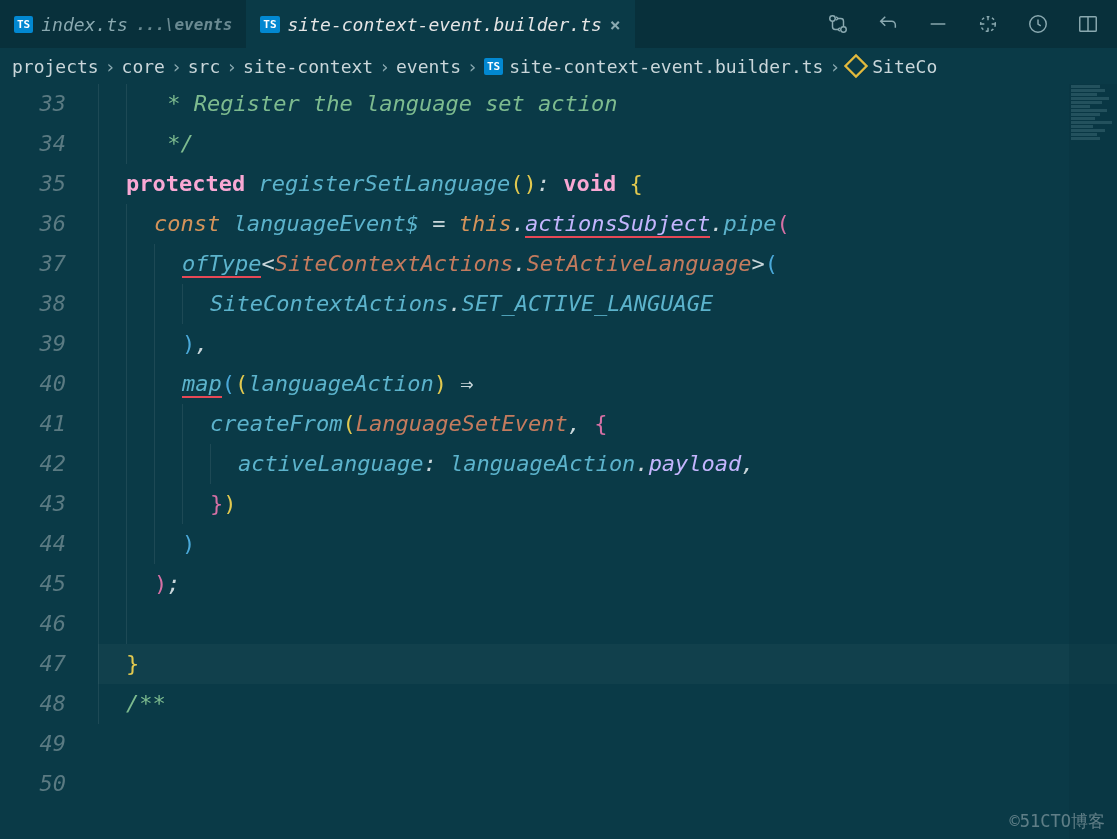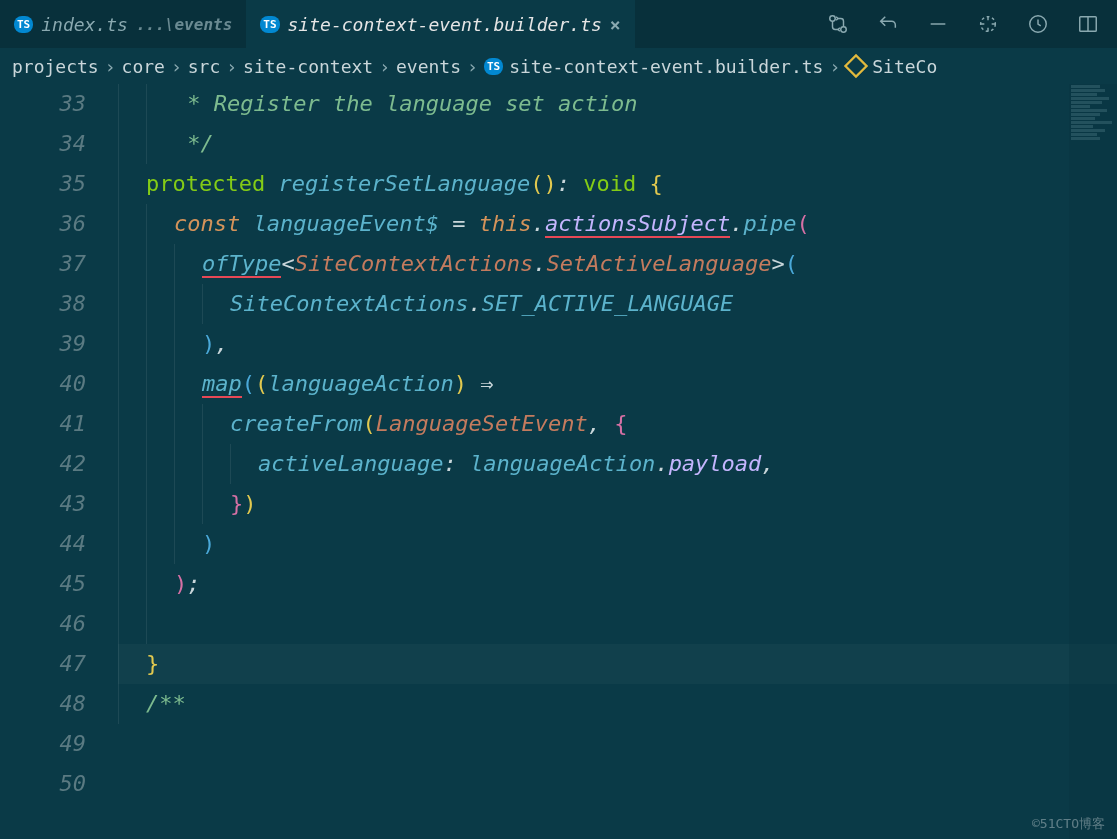--- a/index.html
+++ b/index.html
@@ -29,21 +29,21 @@
 .tab.active {
   background: #0a3a47;
   color: #e6e6e6;
 }
 .ts-badge {
   background: #0288d1;
   color: #fff;
   font-size: 11px;
   font-weight: bold;
   padding: 2px 3px;
-  border-radius: 8px;
+  border-radius: 2px;
   font-style: normal;
 }
 .tab-close { color: #8aa9b0; font-style: normal; font-weight: bold; cursor: pointer; }
 .actions-bar {
   display: flex;
   align-items: center;
   gap: 28px;
   padding: 0 18px;
   margin-left: auto;
 }
@@ -67,21 +67,20 @@
   display: inline-flex;
   transform: rotate(45deg);
 }
 .method-icon svg { stroke: #e2b93d; fill: none; stroke-width: 1.8; }
 .editor {
   display: flex;
   height: calc(100% - 84px);
   font-size: 22px;
   line-height: 40px;
   font-style: italic;
-  margin-left: 20px;
 }
 .gutter {
   width: 90px;
   text-align: right;
   padding-right: 24px;
   color: #5a7a82;
   background: #0a3a47;
   user-select: none;
 }
 .gutter div { height: 40px; }
@@ -92,21 +91,21 @@
 }
 .line { height: 40px; white-space: pre; }
 .indent-guide {
   display: inline-block;
   width: 28px;
   border-left: 1px solid rgba(255,255,255,0.08);
   height: 40px;
   vertical-align: top;
 }
 .c-comment { color: #7dbb8f; font-style: italic; }
-.c-keyword { color: #84cc16; font-style: normal; font-weight: 400; }
+.c-keyword { color: #f9a8d4; font-style: normal; font-weight: 700; }
 .c-func { color: #5cb3cc; }
 .c-const { color: #d4935a; }
 .c-var { color: #5cb3cc; }
 .c-type { color: #c47b5e; }
 .c-member { color: #c4b5fd; }
 .c-text { color: #c9d6da; }
 .c-paren-yellow { color: #e2c94f; font-style: normal; }
 .c-paren-pink { color: #d670a5; font-style: normal; }
 .c-paren-blue { color: #4aa8d8; font-style: normal; }
 .c-arrow { color: #c9d6da; font-style: normal; }
@@ -121,21 +120,21 @@
   top: 84px;
   opacity: 0.4;
   pointer-events: none;
 }
 .mini-line { height: 3px; margin: 1px 2px; background: #4a7580; }
 .watermark {
   position: absolute;
   right: 12px;
   bottom: 6px;
   color: rgba(255,255,255,0.35);
-  font-size: 13px;
+  font-size: 17px;
   font-style: normal;
 }
 .line.hl { background: rgba(255,255,255,0.03); }
 .tab-suffix { color: #6a8a92; font-size: 16px; font-weight: bold; }
 </style>
 </head>
 <body>
 
 <div class="tabs-bar">
   <div class="tab">

